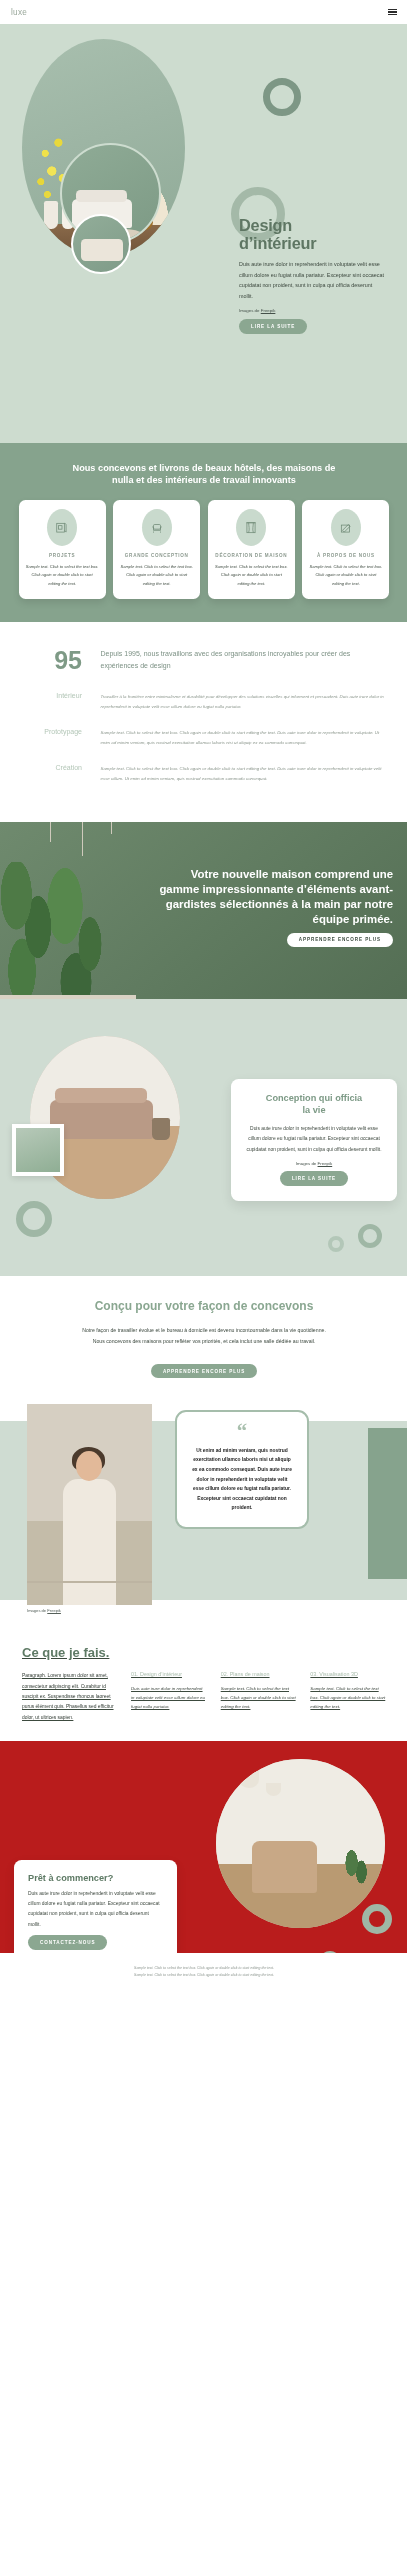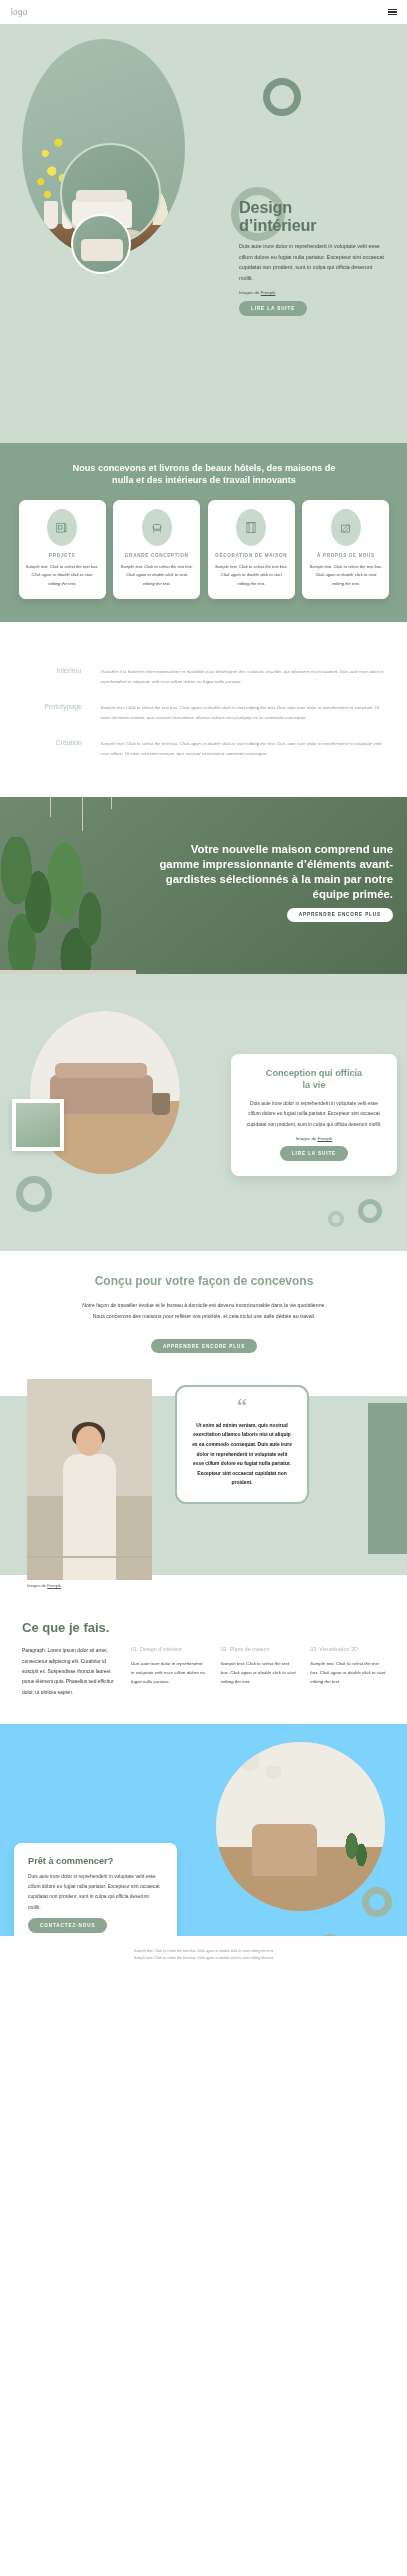--- a/index.html
+++ b/index.html
@@ -67,21 +67,21 @@
     border-radius:50%; overflow:hidden; border:2.2px solid #fff;
     background:linear-gradient(150deg,#92ad99,#7f9b88);
   }
   .hero-circle-sm .s2 { position:absolute; left:7.6px; bottom:11px; width:42px; height:22px;
      background:#ebe5da; border-radius:4.4px; }
 
   .ring { position:absolute; border-radius:50%; }
   .ring-a { left:263px; top:54px; width:38px; height:38px; border:7px solid #7d9785; }
   .ring-b { left:231px; top:163px; width:54px; height:54px; border:8.7px solid #a4b9a8; }
 
-  .hero-text { position:absolute; left:239px; top:175px; width:147px; }
+  .hero-text { position:absolute; left:239px; top:193px; width:147px; }
   .hero-title {
     font-family:"Liberation Sans Narrow","Liberation Sans",sans-serif;
     font-size:16.3px; line-height:1.08; color:#5e7663; font-weight:700;
     letter-spacing:-0.2px;
   }
   .hero-body { margin-top:6.5px; font-size:5.4px; line-height:2.0; color:#3e4a40; }
   .credit { margin-top:6.5px; font-size:4.4px; color:#45514a; }
   .credit u { text-underline-offset:1.1px; }
   .btn {
     display:inline-block; margin-top:5.4px; background:#8ba791; color:#fff;
@@ -216,36 +216,36 @@
   .testi-card {
     position:absolute; left:175px; top:5.4px; width:134px; background:#fff;
     border:2.7px solid #a5bdab; border-radius:11px; padding:12px 14px 14px; text-align:center;
   }
   .quote-mark { font-size:20.7px; line-height:.7; color:#a8bfad; font-weight:700; font-family:"Liberation Serif",serif; }
   .testi-card p { margin-top:7.6px; font-size:4.9px; line-height:1.95; color:#222; font-weight:700; }
   .testi-right { position:absolute; right:0; top:24px; width:40px; height:151px; background:#86a38d; }
   .testi-credit { position:absolute; left:27px; top:204px; font-size:4.1px; color:#55605a; }
 
   
-  .whatdo { background:#fff; padding:23px 22px 26px; }
+  .whatdo { background:#fff; padding:23px 22px 18px;text-decoration:underline; }
   .whatdo h2 {
     font-family:"Liberation Sans Narrow","Liberation Sans",sans-serif;
     font-size:13px; color:#5e7a65; font-weight:700; margin-bottom:11px;
   }
   .wd-cols { display:flex; gap:14px; }
   .wd-left { width:103px; font-size:4.9px; line-height:2.1; color:#2e3830; }
   .wd-item { width:82px; }
   .wd-item h4 {
     font-size:5.4px; color:#a8bcab; font-weight:400; margin-bottom:6.5px;
     font-family:"Liberation Sans Narrow","Liberation Sans",sans-serif;
   }
   .wd-item p { font-size:4.4px; line-height:2.1; color:#3a443c; font-style:italic; }
 
   
-  .cta { position:relative; background:#7dd3fc; height:212px; overflow:hidden; }
+  .cta { position:relative; background:#b91c1c; height:212px; overflow:hidden; }
   .cta-circle {
     position:absolute; right:23px; top:18.5px; width:169px; height:169px; border-radius:50%;
     overflow:hidden; background:linear-gradient(160deg,#ded7c9,#c8bfad);
   }
   .cta-circle .wall { position:absolute; inset:0; background:linear-gradient(180deg,#efece4 0 62%,#b99a72 62% 100%); }
   .cta-circle .chair { position:absolute; left:36px; top:82px; width:65px; height:52px; background:#c8a886; border-radius:7.6px 7.6px 3.3px 3.3px; }
   .cta-circle .lamp { position:absolute; left:23px; top:12px; width:19.6px; height:16.3px; background:#e9e4d9; border-radius:0 0 50% 50%; }
   .cta-circle .lamp2 { position:absolute; left:50px; top:24px; width:15px; height:13px; background:#e9e4d9; border-radius:0 0 50% 50%; }
   .cta-circle .plant { position:absolute; right:16.3px; top:91px; width:25px; height:44px;
      background:radial-gradient(ellipse 8.7px 18.5px at 7.6px 13px,#4f7a46 0 70%,transparent 71%),
@@ -266,21 +266,21 @@
   
   .footer { background:#fff; padding:12px 22px 14px; text-align:center; }
   .footer p { font-size:3.5px; line-height:1.9; color:#8d968f; font-style:italic; }
 </style>
 </head>
 <body>
 
 <div class="page">
 
   <div class="header">
-    <div class="logo">logo</div>
+    <div class="logo">luxe</div>
     <div class="burger">
       <span></span>
         <span></span>
         <span></span>
     </div>
   </div>
 
   <section class="hero">
     <div class="hero-img-wrap">
       <div class="hero-oval">
@@ -363,20 +363,24 @@
             </svg>
         </div>
         <h3>À PROPOS DE NOUS</h3>
         <p>Sample text. Click to select the text box. Click again or double click to start editing the text.</p>
       </div>
 
     </div>
   </section>
 
   <section class="stats">
+    <div class="stats-top">
+      <div class="stat-num">95</div>
+      <div class="stat-head">Depuis 1995, nous travaillons avec des organisations incroyables pour créer des expériences de design</div>
+    </div>
     <div class="rows">
       <div class="row">
         <div class="row-label">Intérieur</div>
         <div class="row-body">Travailler à la frontière entre minimalisme et durabilité pour développer des solutions visuelles qui informent et persuadent. Duis aute irure dolor in reprehenderit in voluptate velit esse cillum dolore eu fugiat nulla pariatur.</div>
       </div>
       <div class="row">
         <div class="row-label">Prototypage</div>
         <div class="row-body">Sample text. Click to select the text box. Click again or double click to start editing the text. Duis aute irure dolor in reprehenderit in voluptate. Ut enim ad minim veniam, quis nostrud exercitation ullamco laboris nisi ut aliquip ex ea commodo consequat.</div>
       </div>
       <div class="row">

